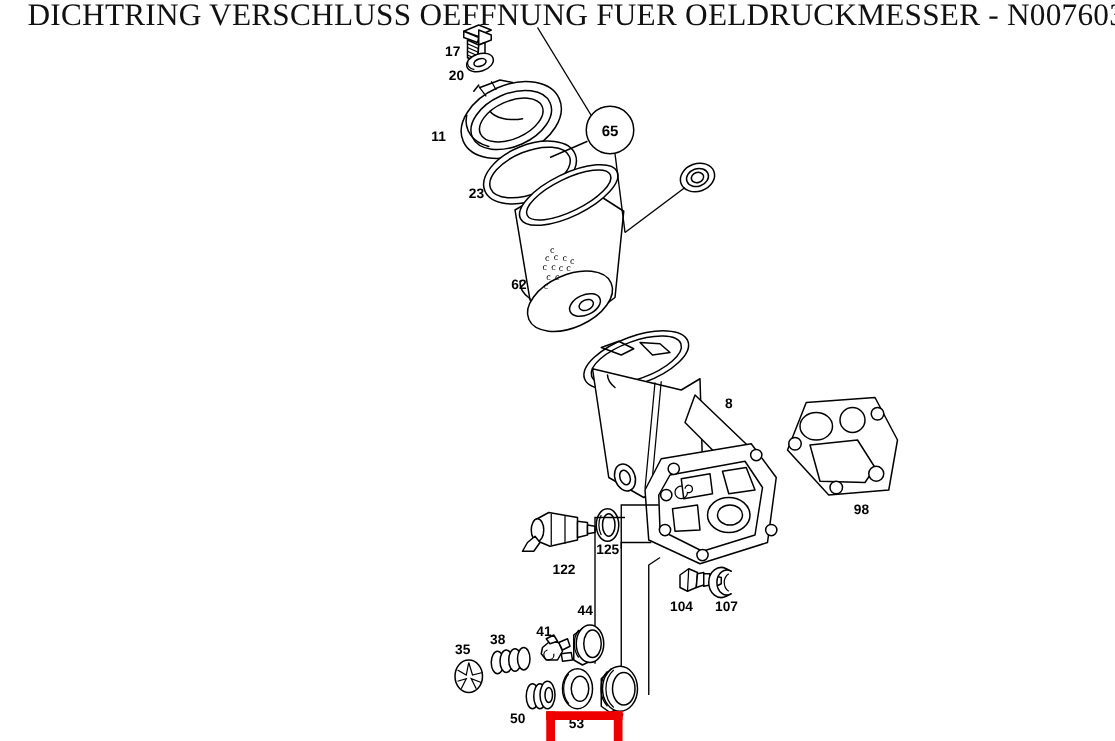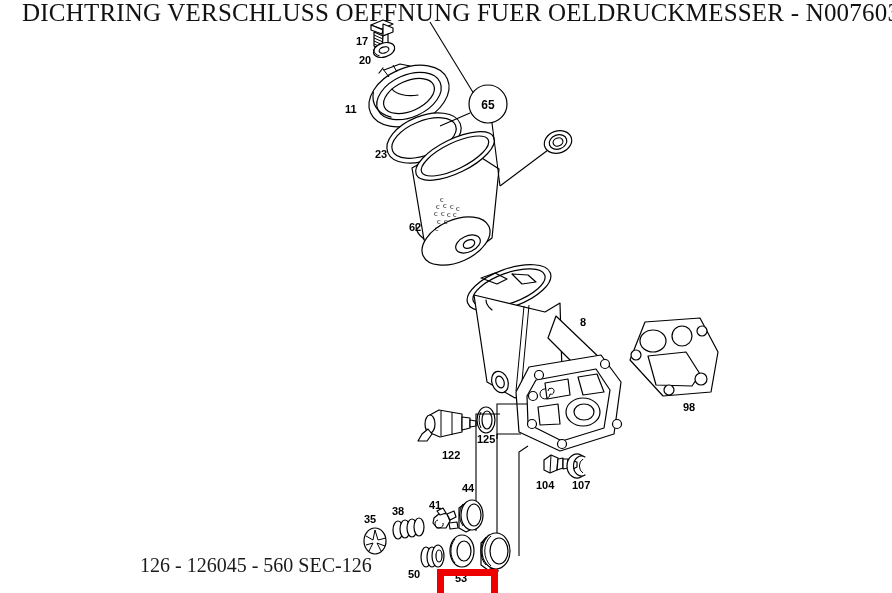--- a/index.html
+++ b/index.html
@@ -327,17 +327,16 @@
       <ellipse class="ln fillw" cx="496" cy="551" rx="14" ry="18"></ellipse>
       <ellipse class="ln" cx="499" cy="551" rx="9" ry="13"></ellipse>
       <path class="ln-thin" d="M486 537 a14 18 0 0 0 0 28 M491 536 a14 18 0 0 0 0 30"></path>
     </g>
     <text class="part-label" x="493" y="578">7</text>
 
     <text class="part-label" x="455" y="582">53</text>
 
   </svg>
 
-  <div id="caption">126 - 126045 - 560 SEC-126</div>
 
   <div id="highlight-box"></div>
 
 </div>
 
 </body></html>

